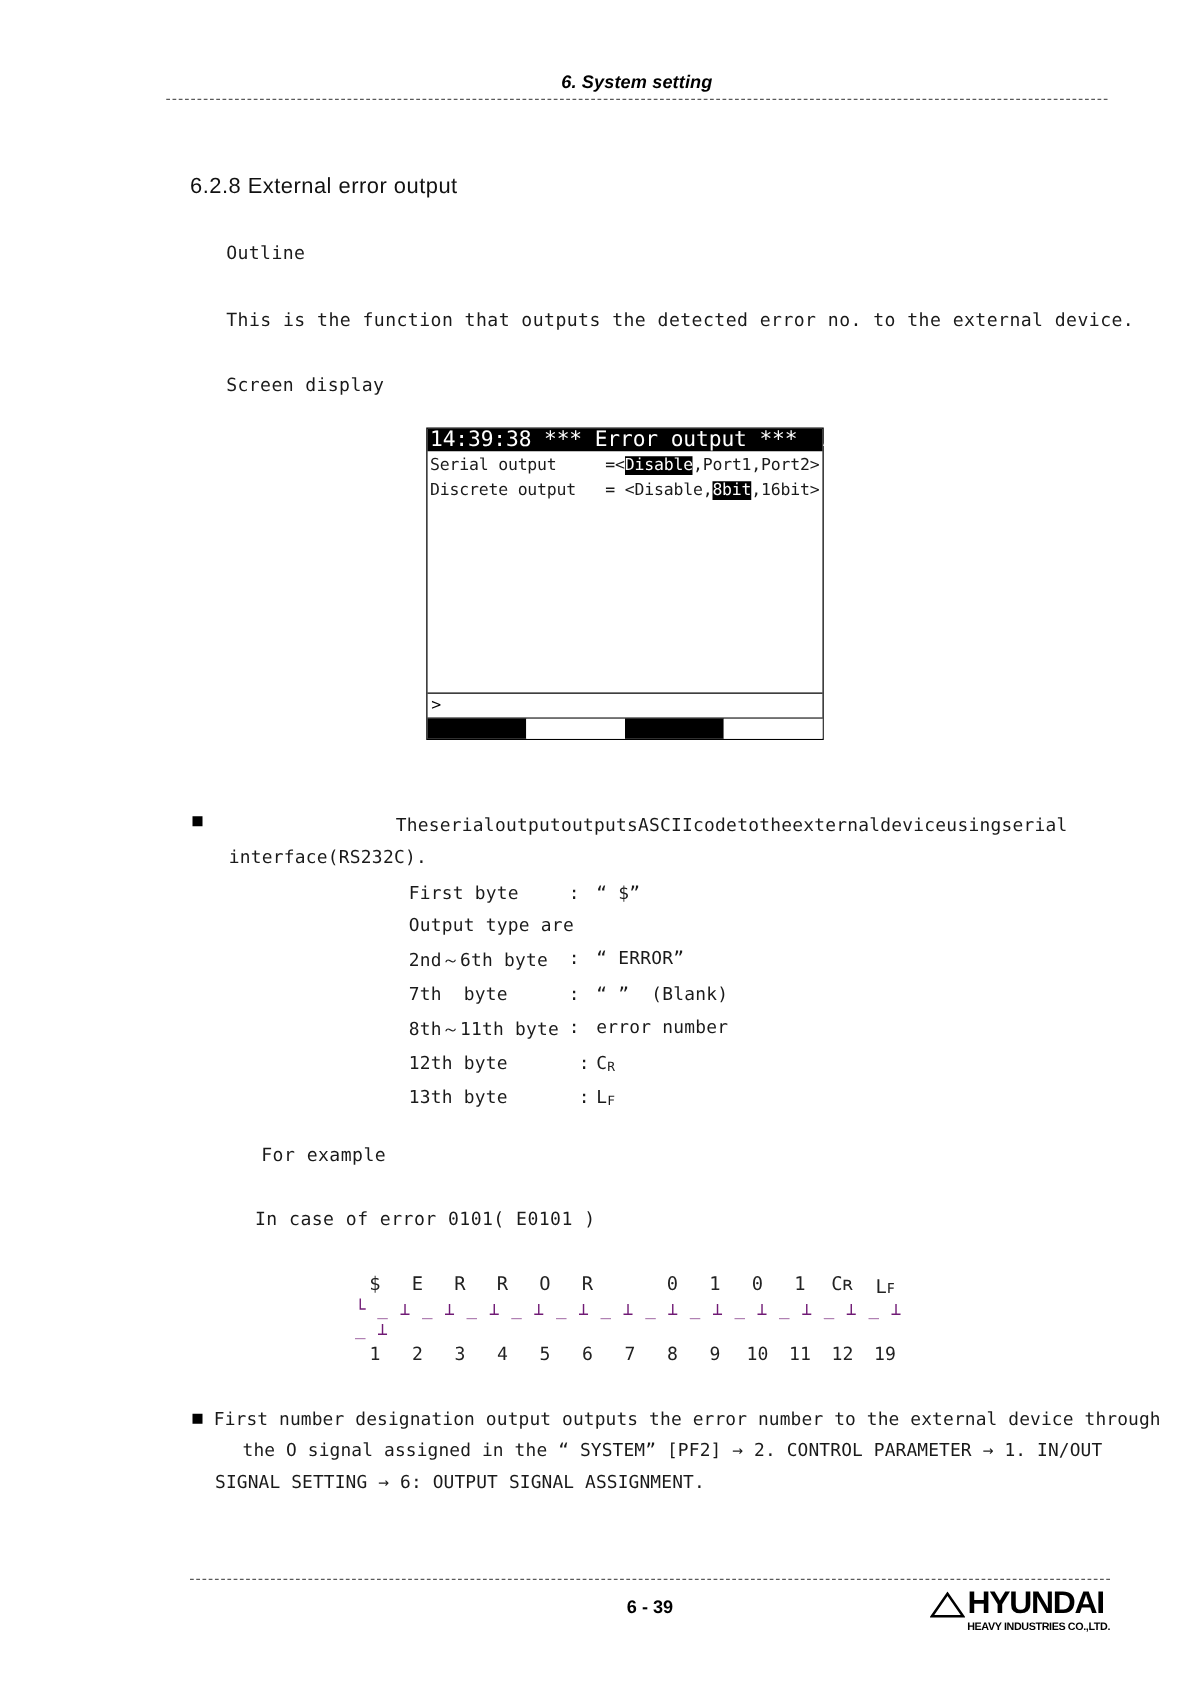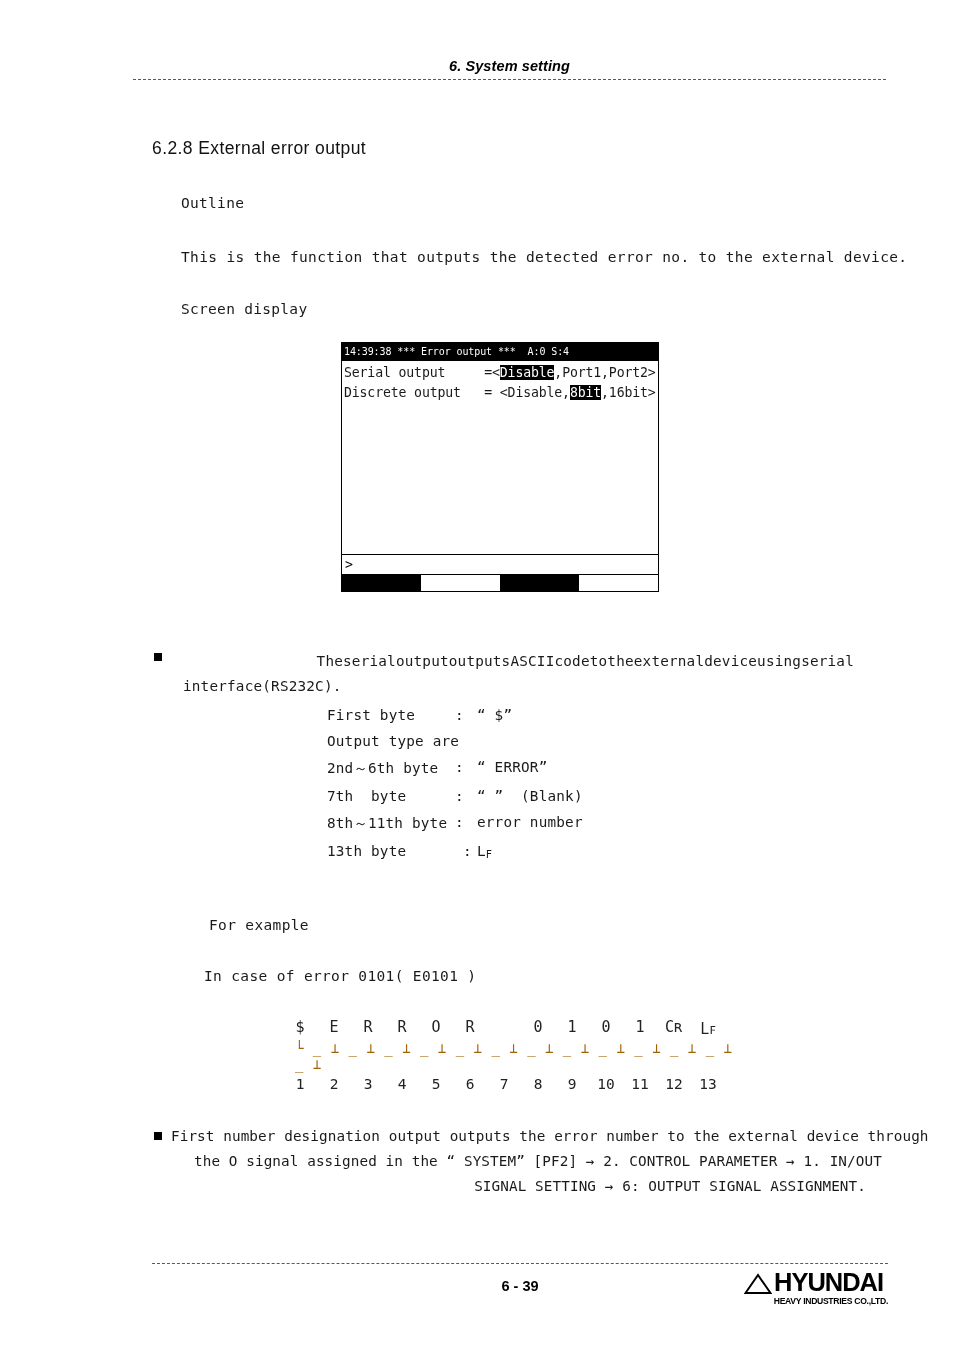--- a/index.html
+++ b/index.html
@@ -53,21 +53,21 @@
     font-family:"DejaVu Sans Mono", monospace;
     font-size:13.2px;
     line-height:16px;
     display:flex; flex-direction:column;
   }
   .lcd-title {
     background:#000; color:#fff;
     height:18px; line-height:18px;
     padding:0 2px; white-space:pre;
     letter-spacing:-0.1px;
-    font-size:10px;
+    font-size:17px;
   }
   .lcd-body { flex:1 1 auto; padding:2px 0 0 2px; }
   .lcd-row { white-space:pre; height:20px; line-height:20px; letter-spacing:-0.15px; }
   .inv { background:#000; color:#fff; }
   .lcd-sep { height:0; border-top:1.5px solid #000; }
   .lcd-press {
     background:#000; color:#fff;
     height:19px; line-height:19px;
     padding:0 2px; white-space:pre; letter-spacing:-0.1px;
   }
@@ -109,25 +109,25 @@
 
   .t-example { position:absolute; left:209px; top:917px; font-size:14.5px; letter-spacing:.35px; }
   .t-incase  { position:absolute; left:204px; top:968px; font-size:14.5px; letter-spacing:.35px; }
 
   
   .ruler { position:absolute; left:283px; top:1018px; width:450px;
            font-family:"DejaVu Sans Mono", monospace; color:#222; }
   .ruler-row { display:flex; white-space:pre; }
   .ruler-chars { font-size:15px; }
   .ruler-chars span { display:inline-block; text-align:center; }
-  .ruler-line { font-size:14px; letter-spacing:.5px; color:#a16207; margin:2px 0 4px 12px; }
+  .ruler-line { font-size:14px; letter-spacing:.5px; color:#701a75; margin:2px 0 4px 1px; }
   .ruler-nums { font-size:14.5px; }
   .ruler-nums span { display:inline-block; text-align:center; }
 
-  .b2 { left:154px; top:1124px; width:712px; font-size:14.3px; letter-spacing:.1px; line-height:25px;text-align:right; }
+  .b2 { left:154px; top:1124px; width:712px; font-size:14.3px; letter-spacing:.1px; line-height:25px; }
   .b2 .ln { white-space:nowrap; }
   .b2 .ln2 { margin-left:40px; }
   .b2 .ln3 { margin-left:18px; }
 
   
   .ftr { position:absolute; left:152px; top:1258px; width:736px; }
   .ftr .rule { border-top:1px dashed #5a5a5a; }
   .ftr-row { position:relative; height:60px; }
   .pageno {
     position:absolute; left:0; right:0; top:14px; text-align:center;
@@ -223,20 +223,25 @@
       <td class="c-lbl">7th  byte</td>
       <td class="c-col">:</td>
       <td>“ ”  (Blank)</td>
     </tr>
     <tr>
       <td class="c-lbl">8th～11th byte</td>
       <td class="c-col">:</td>
       <td>error number</td>
     </tr>
     <tr>
+      <td class="c-lbl">12th byte</td>
+      <td class="c-col" style="padding-left:8px">:</td>
+      <td><span>C</span><sub>R</sub></td>
+    </tr>
+    <tr>
       <td class="c-lbl">13th byte</td>
       <td class="c-col" style="padding-left:8px">:</td>
       <td><span>L</span><sub>F</sub></td>
     </tr>
   </tbody>
     </table>
 
   <div class="mono t-example">For example</div>
   <div class="mono t-incase">In case of error 0101( E0101 )</div>
 
@@ -263,21 +268,21 @@
       <span style="width:34px">3</span>
       <span style="width:34px">4</span>
       <span style="width:34px">5</span>
       <span style="width:34px">6</span>
       <span style="width:34px">7</span>
       <span style="width:34px">8</span>
       <span style="width:34px">9</span>
       <span style="width:34px">10</span>
       <span style="width:34px">11</span>
       <span style="width:34px">12</span>
-      <span style="width:34px">13</span>
+      <span style="width:34px">19</span>
     </div>
   </div>
 
   <div class="bullet-blk b2">
     <div class="ln">
       <span class="bsq"></span><span>First number designation output outputs the error number to the external device through</span>
     </div>
     <div class="ln ln2">the O signal assigned in the “ SYSTEM” [PF2] →  2. CONTROL PARAMETER →  1. IN/OUT</div>
     <div class="ln ln3">SIGNAL SETTING →  6: OUTPUT SIGNAL ASSIGNMENT.</div>
   </div>

